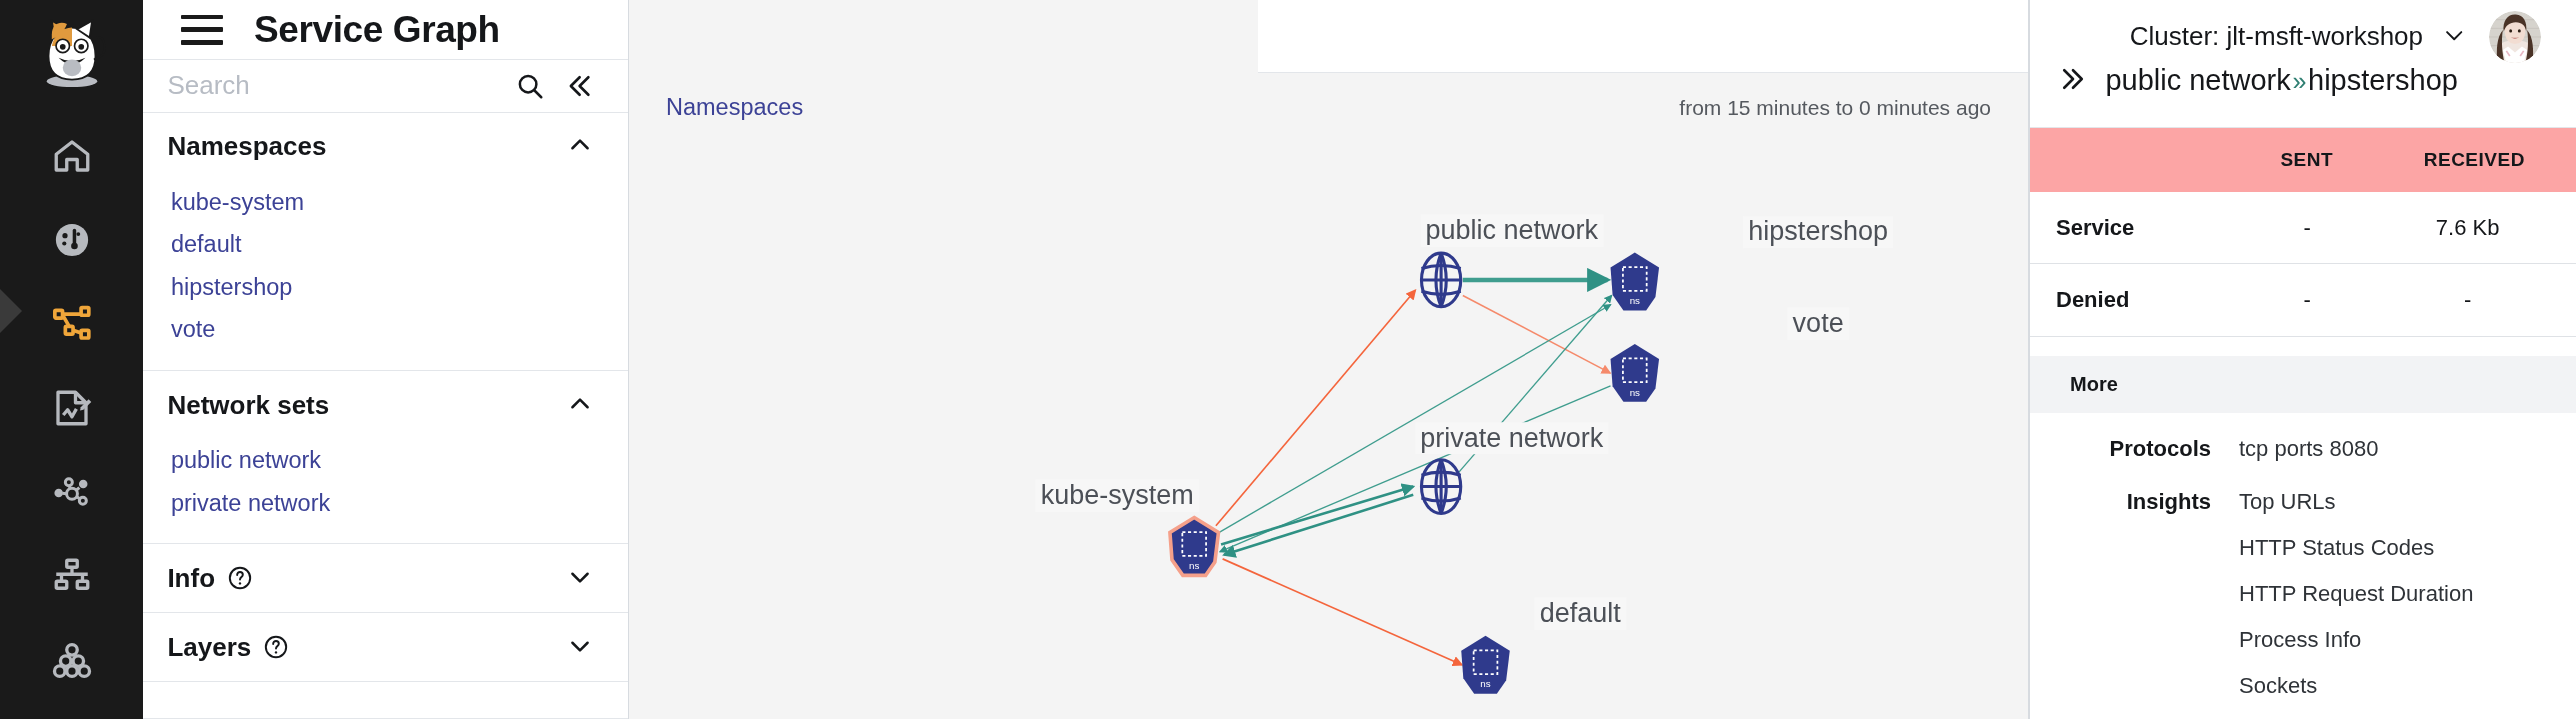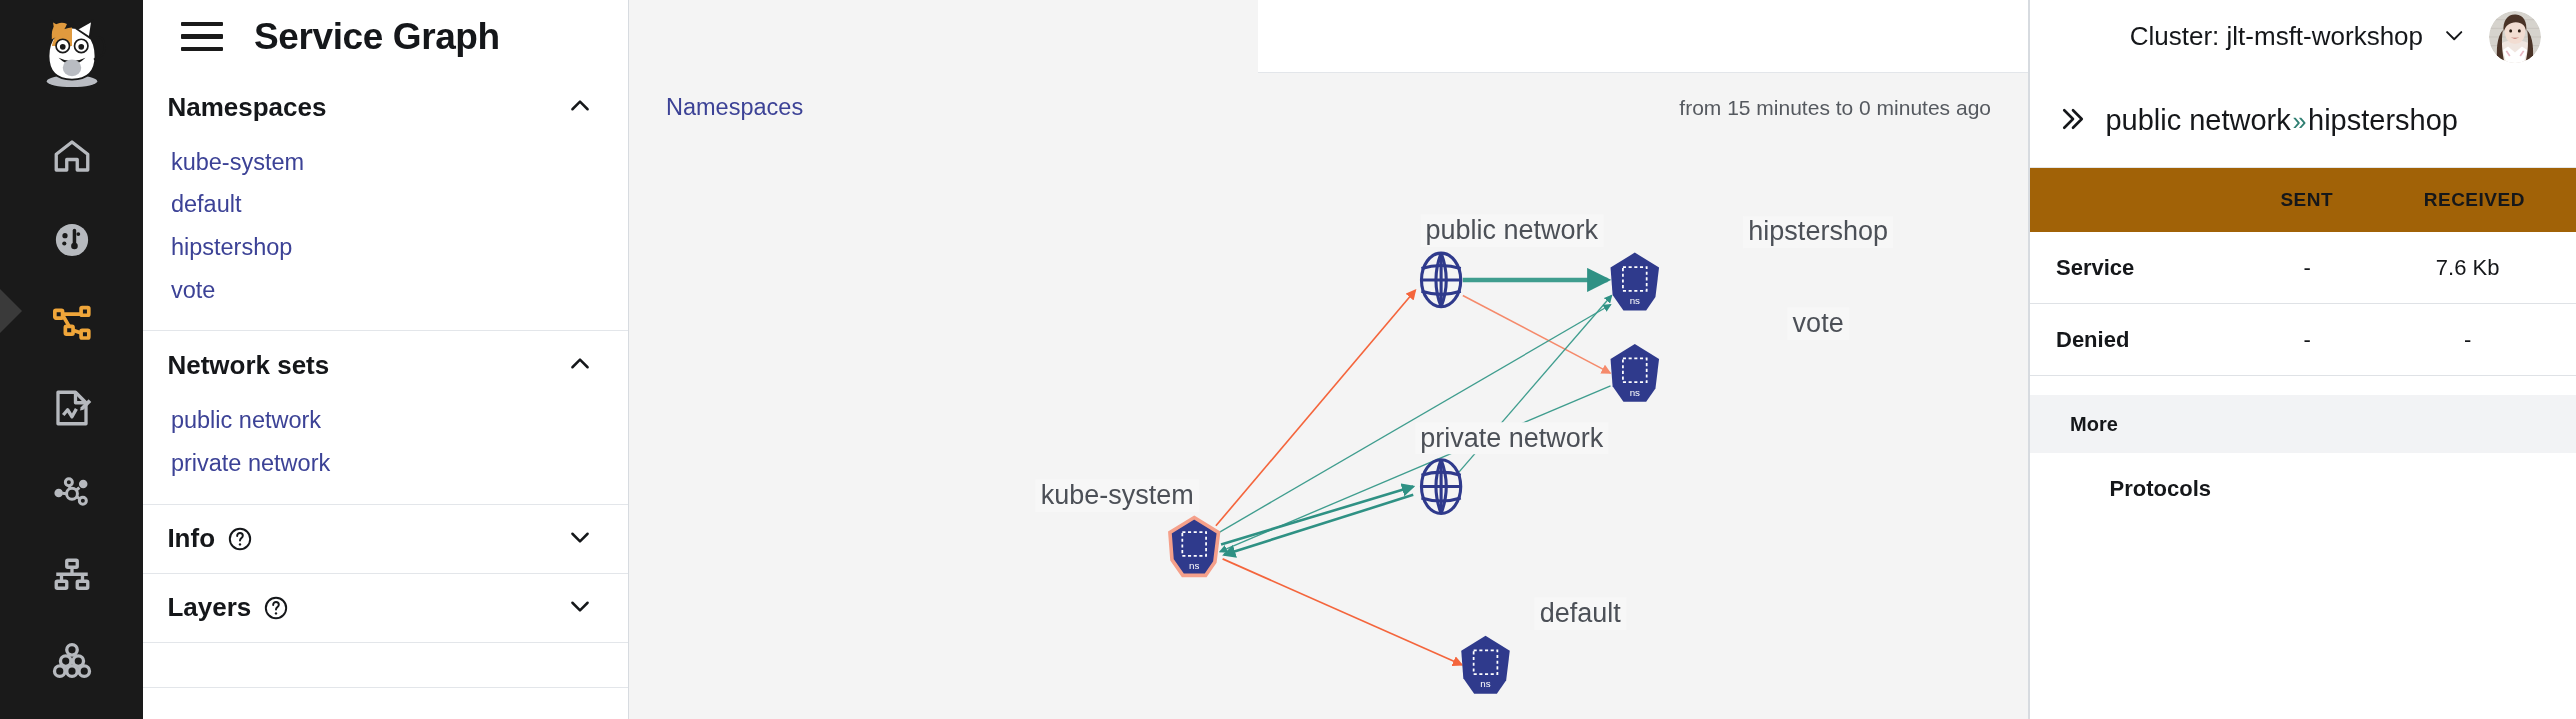--- a/index.html
+++ b/index.html
@@ -95,21 +95,21 @@
     width: 547px; flex: 0 0 547px; background: #ffffff;
     border-left: 0.9px solid #d7dbe0; display: flex; flex-direction: column;
   }
   .detail-title-row {
     display: flex; align-items: center; gap: 17.4px;
     padding: 31px 24.4px 30px 28px; border-bottom: 0.9px solid #e3e6ea;
   }
   .detail-title { font-size: 29px; color: #15171a; display: flex; align-items: baseline; }
   .chev-sep { color: #2f7f72; font-size: 25px; margin: 0 1.7px; }
   .tbl-head {
-    display: grid; grid-template-columns: 1.05fr 0.95fr 1fr; background: #a16207;
+    display: grid; grid-template-columns: 1.05fr 0.95fr 1fr; background: #fca5a5;
     padding: 21px 26px; font-size: 19px; font-weight: 700; letter-spacing: 0.5px; color: #15171a; gap: 20px;
   }
   .tbl-head div:nth-child(2), .tbl-head div:nth-child(3) { text-align: center; }
   .tbl-row {
     display: grid; grid-template-columns: 1.05fr 0.95fr 1fr;
     padding: 22.6px 26px; font-size: 22px; color: #15171a;
     border-bottom: 0.9px solid #dfe2e6; align-items: center;
   }
   .tbl-row .rl { font-weight: 700; }
   .tbl-row div:nth-child(2), .tbl-row div:nth-child(3) { text-align: center; }
@@ -223,20 +223,37 @@
 
     <div class="nav-header">
       <div class="hamburger">
         <span></span>
           <span></span>
           <span></span>
       </div>
       <div class="app-title">Service Graph</div>
     </div>
 
+    <div class="search-row">
+      <div class="search-box">
+        <input class="search-input" placeholder="Search" style="">
+      </div>
+      <div class="icon-btn">
+        <svg width="30" height="30" viewBox="0 0 24 24" fill="none" stroke="#15171a" stroke-width="2" stroke-linecap="round">
+          <circle cx="10.5" cy="10.5" r="6.6"></circle>
+            <path d="M15.4 15.4 L21 21"></path>
+        </svg>
+      </div>
+      <div class="icon-btn">
+        <svg width="30" height="30" viewBox="0 0 24 24" fill="none" stroke="#15171a" stroke-width="2.1" stroke-linecap="round" stroke-linejoin="round">
+          <path d="M12.5 5 L5.5 12 L12.5 19"></path>
+            <path d="M19.5 5 L12.5 12 L19.5 19"></path>
+        </svg>
+      </div>
+    </div>
 
     <div class="section">
       <div class="section-head">
         <div class="section-title">Namespaces</div>
         <span>
           <svg width="26" height="26" viewBox="0 0 24 24" fill="none" stroke="#15171a" stroke-width="2.3" stroke-linecap="round" stroke-linejoin="round">
               <path d="M5 15 L12 8 L19 15"></path>
             </svg>
         </span>
       </div>
@@ -475,18 +492,31 @@
     <div class="tbl-row">
       <div class="rl">Denied</div>
       <div>-</div>
       <div>-</div>
     </div>
 
     <div class="more-row">More</div>
 
     <div class="kv">
       <div class="k">Protocols</div>
-    </div>
-
+      <div class="v">
+        <div>tcp ports 8080</div>
+      </div>
+    </div>
+
+    <div class="kv" style="padding-top:7px;">
+      <div class="k">Insights</div>
+      <div class="v">
+        <div>Top URLs</div>
+        <div>HTTP Status Codes</div>
+        <div>HTTP Request Duration</div>
+        <div>Process Info</div>
+        <div>Sockets</div>
+      </div>
+    </div>
 
   </div>
 </div>
 
 
 </body></html>

